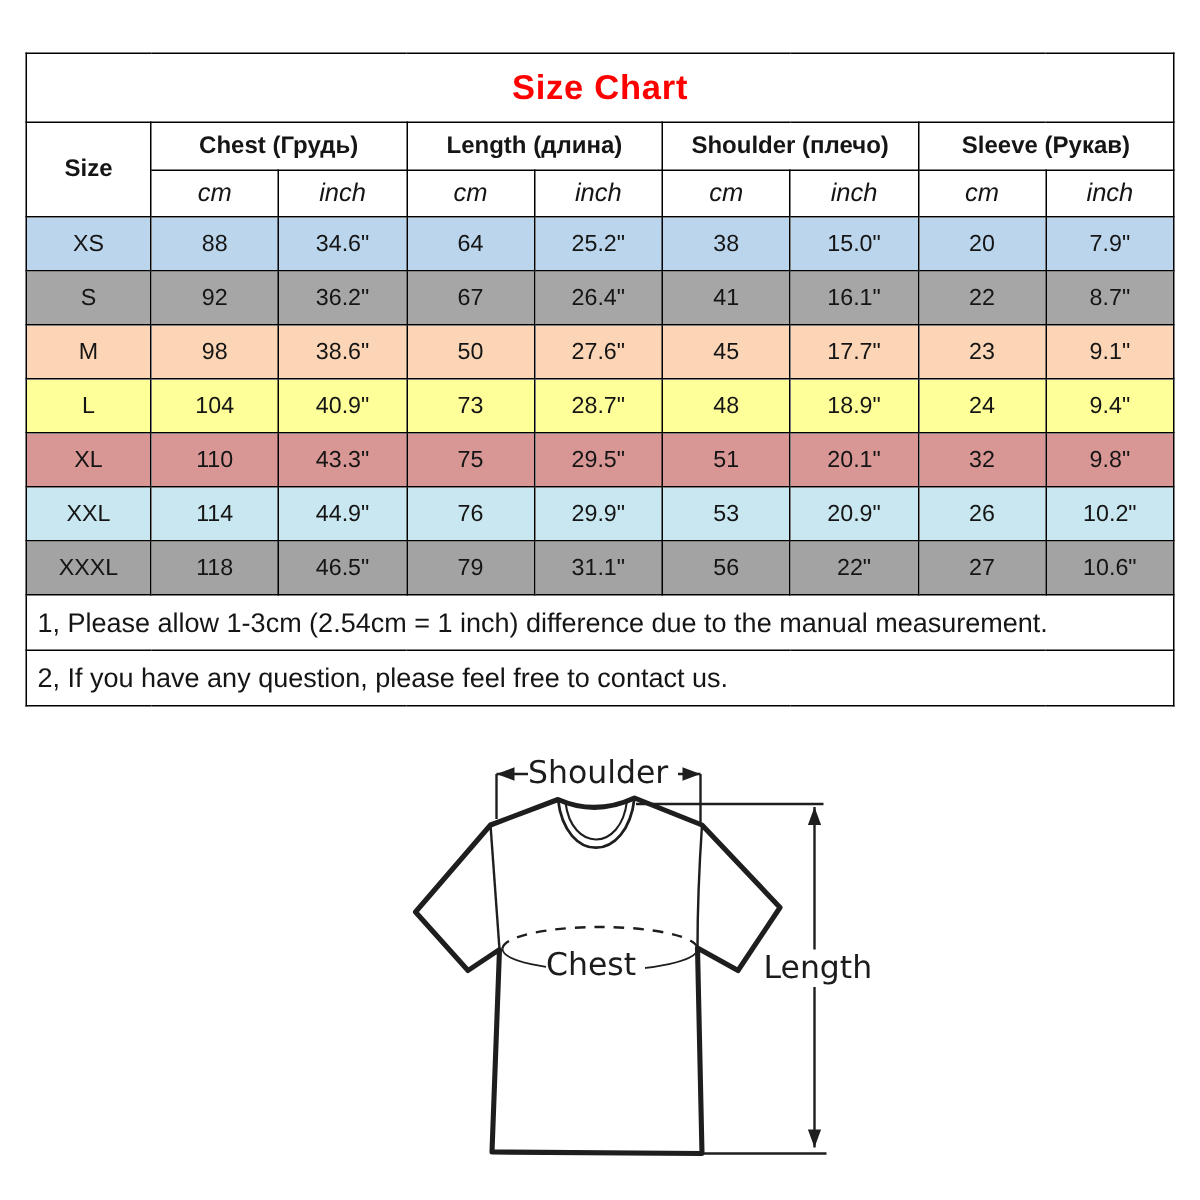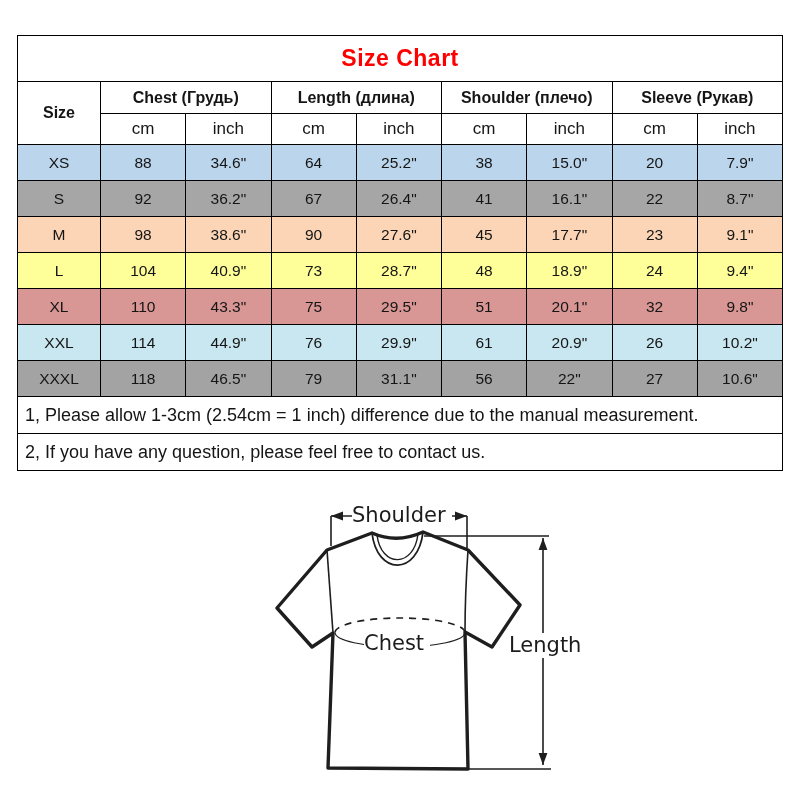--- a/index.html
+++ b/index.html
@@ -38,20 +38,21 @@
     font-size: 16px;
   }
   .size-head {
     font-size: 17px;
     font-weight: bold;
   }
   .unit-row td {
     height: 31px;
     font-size: 17px;
     font-weight: normal;
+    font-style: italic;
   }
   tbody#size-rows td {
     height: 36px;
     font-size: 15.5px;
   }
   tbody#size-rows td.note-cell {
     height: 37px;
     text-align: left;
     padding-left: 7px;
     font-size: 18px;
@@ -134,21 +135,21 @@
         <td>26.4"</td>
         <td>41</td>
         <td>16.1"</td>
         <td>22</td>
         <td>8.7"</td>
       </tr>
       <tr style="background-color: rgb(251, 213, 181);">
         <td>M</td>
         <td>98</td>
         <td>38.6"</td>
-        <td>90</td>
+        <td>50</td>
         <td>27.6"</td>
         <td>45</td>
         <td>17.7"</td>
         <td>23</td>
         <td>9.1"</td>
       </tr>
       <tr style="background-color: rgb(255, 255, 154);">
         <td>L</td>
         <td>104</td>
         <td>40.9"</td>
@@ -169,21 +170,21 @@
         <td>20.1"</td>
         <td>32</td>
         <td>9.8"</td>
       </tr>
       <tr style="background-color: rgb(200, 231, 240);">
         <td>XXL</td>
         <td>114</td>
         <td>44.9"</td>
         <td>76</td>
         <td>29.9"</td>
-        <td>61</td>
+        <td>53</td>
         <td>20.9"</td>
         <td>26</td>
         <td>10.2"</td>
       </tr>
       <tr style="background-color: #a3a3a3;">
         <td>XXXL</td>
         <td>118</td>
         <td>46.5"</td>
         <td>79</td>
         <td>31.1"</td>

